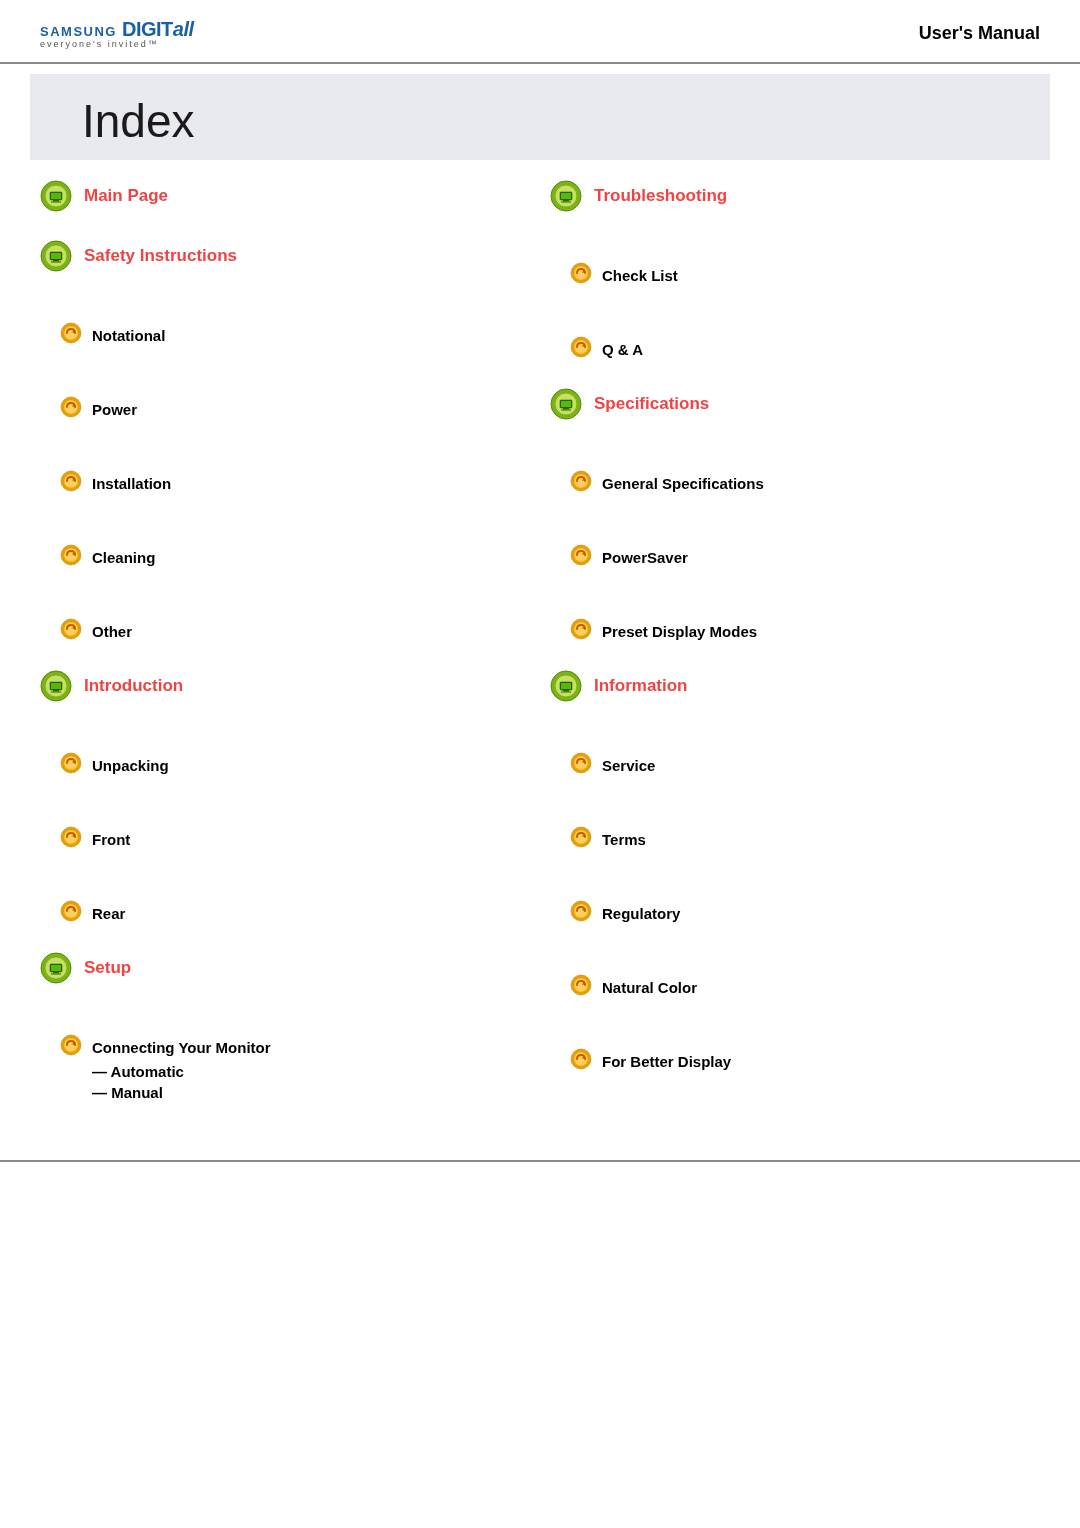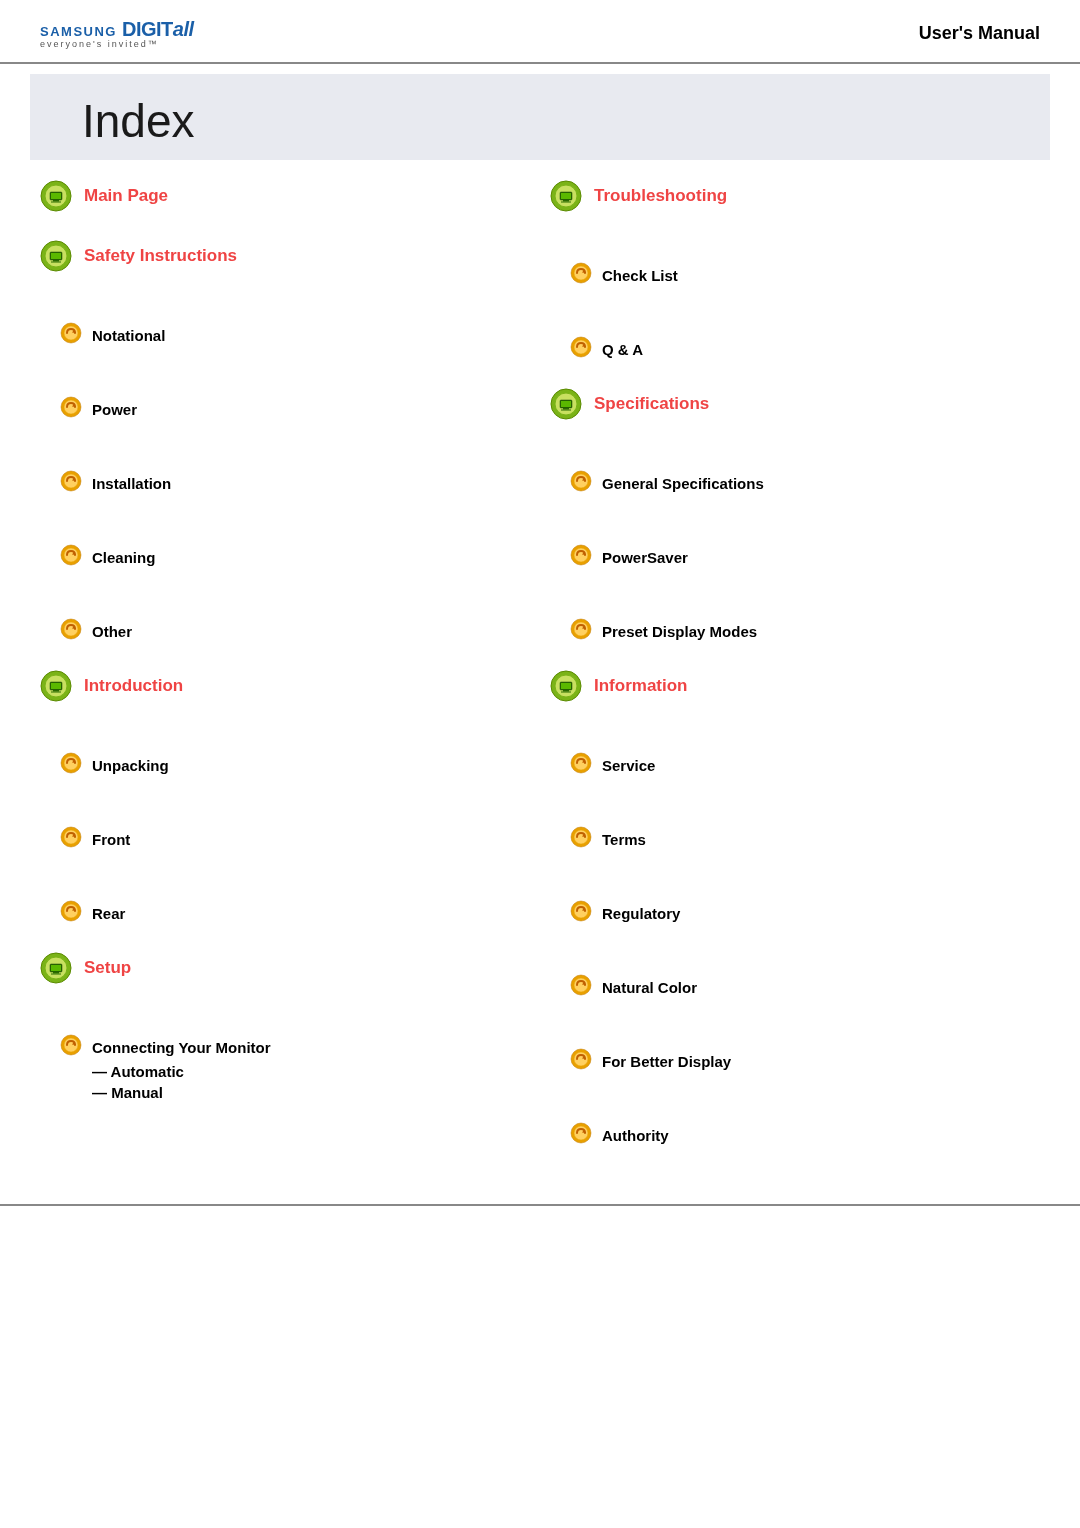--- a/index.html
+++ b/index.html
@@ -406,28 +406,19 @@
           </div>
           <div class="sub-item">
             <span class="sub-icon"><svg width="22" height="22" viewBox="0 0 22 22" xmlns="http://www.w3.org/2000/svg">
     <circle cx="11" cy="11" r="10" fill="#e8a000" stroke="#c07800" stroke-width="0.5"></circle>
     <circle cx="11" cy="11" r="7" fill="#ffd060" stroke="#e8a000" stroke-width="0.5"></circle>
     <path d="M7 11 Q7 7 11 7 Q15 7 15 11" fill="none" stroke="#c06000" stroke-width="2" stroke-linecap="round"></path>
     <polygon points="14,8 16,11 12,10.5" fill="#c06000"></polygon>
   </svg></span>
             <span class="sub-label">For Better Display</span>
           </div>
-          <div class="sub-item">
-            <span class="sub-icon"><svg width="22" height="22" viewBox="0 0 22 22" xmlns="http://www.w3.org/2000/svg">
-    <circle cx="11" cy="11" r="10" fill="#e8a000" stroke="#c07800" stroke-width="0.5"></circle>
-    <circle cx="11" cy="11" r="7" fill="#ffd060" stroke="#e8a000" stroke-width="0.5"></circle>
-    <path d="M7 11 Q7 7 11 7 Q15 7 15 11" fill="none" stroke="#c06000" stroke-width="2" stroke-linecap="round"></path>
-    <polygon points="14,8 16,11 12,10.5" fill="#c06000"></polygon>
-  </svg></span>
-            <span class="sub-label">Authority</span>
-          </div>
         </div>
       </div>
     </div>
 
 </div>
 
 <div class="footer"></div>
 
 </body></html>

